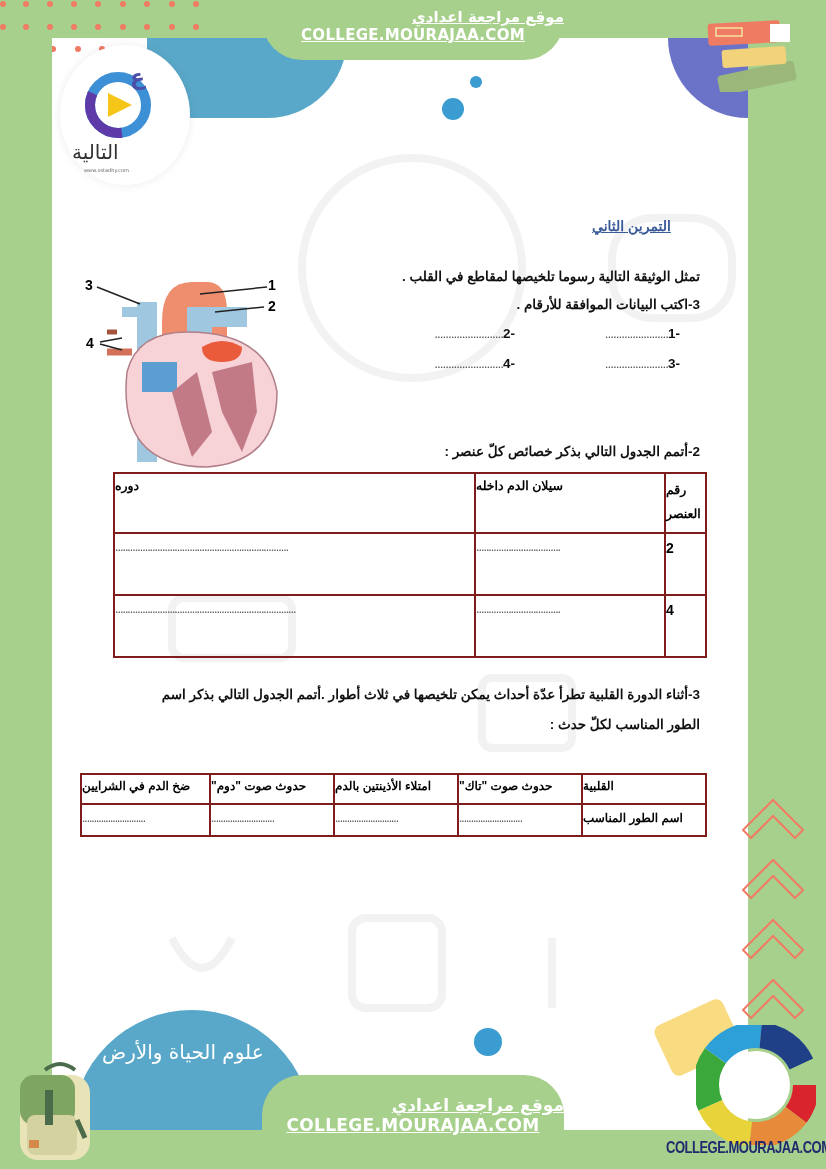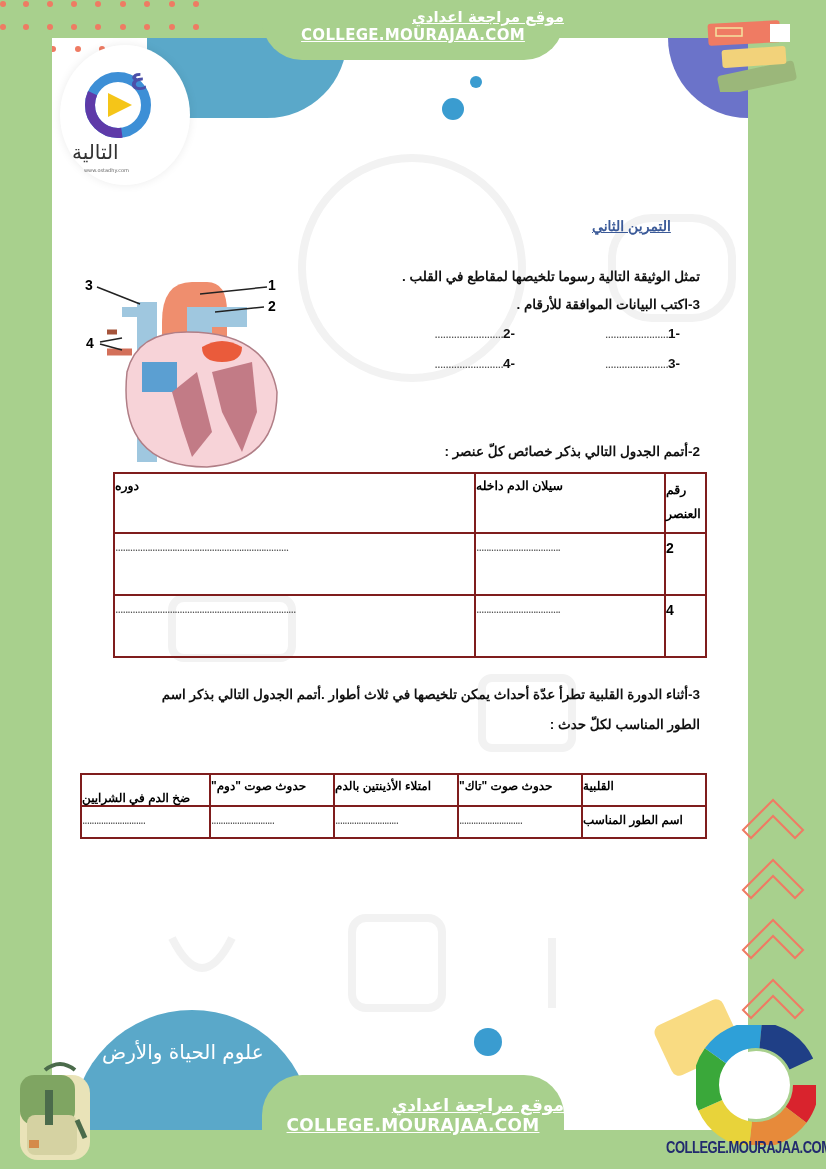--- a/index.html
+++ b/index.html
@@ -175,21 +175,21 @@
 <div class="content txt" style="right:126px;top:686px;white-space:nowrap;">3-أثناء الدورة القلبية تطرأ عدّة أحداث يمكن تلخيصها في ثلاث أطوار .أتمم الجدول التالي بذكر اسم</div>
 <div class="content txt" style="right:126px;top:716px;text-align:center;">الطور المناسب لكلّ حدث :</div>
 
 <table class="t" style="left:80px;top:773px;width:627px;height:64px;font-size:12px;">
   <tbody>
       <tr style="height:30px;">
     <td style="width:124px;padding-top:4px;">القلبية</td>
     <td style="width:124px;padding-top:4px;">حدوث صوت "تاك"</td>
     <td style="width:124px;padding-top:4px;border-radius:12px;">امتلاء الأذينتين بالدم</td>
     <td style="width:124px;padding-top:4px;">حدوث صوت "دوم"</td>
-    <td style="padding-top:16px;margin-top:20px;">ضخ الدم في الشرايين</td>
+    <td style="padding-top:4px;margin-top:20px;">ضخ الدم في الشرايين</td>
   </tr>
   <tr style="height:32px;">
     <td style="padding-top:6px;">اسم الطور المناسب</td>
     <td class="dotline" style="padding-top:6px;">...........................</td>
     <td class="dotline" style="padding-top:6px;">...........................</td>
     <td class="dotline" style="padding-top:6px;">...........................</td>
     <td class="dotline" style="padding-top:6px;">...........................</td>
   </tr>
 </tbody>
   </table>

